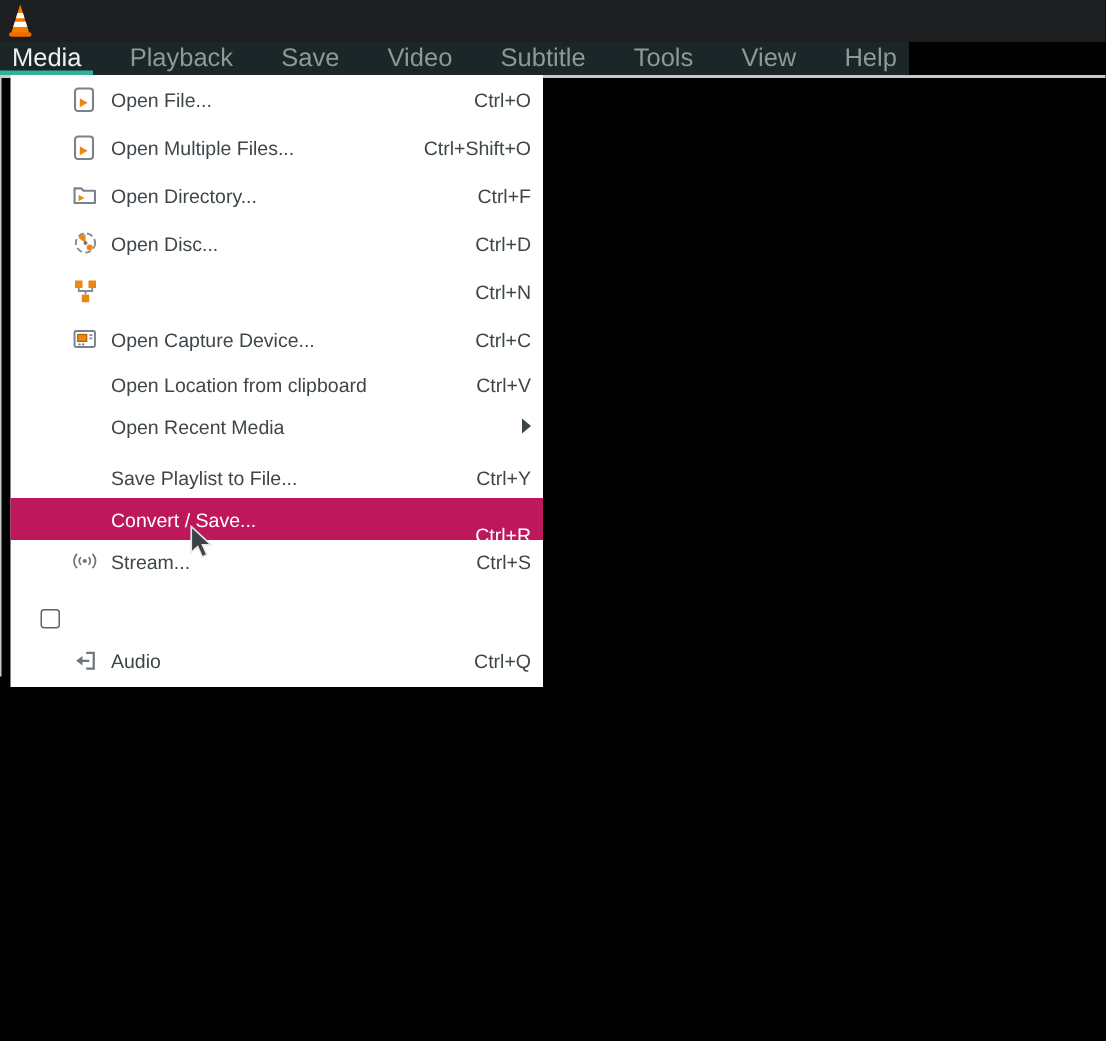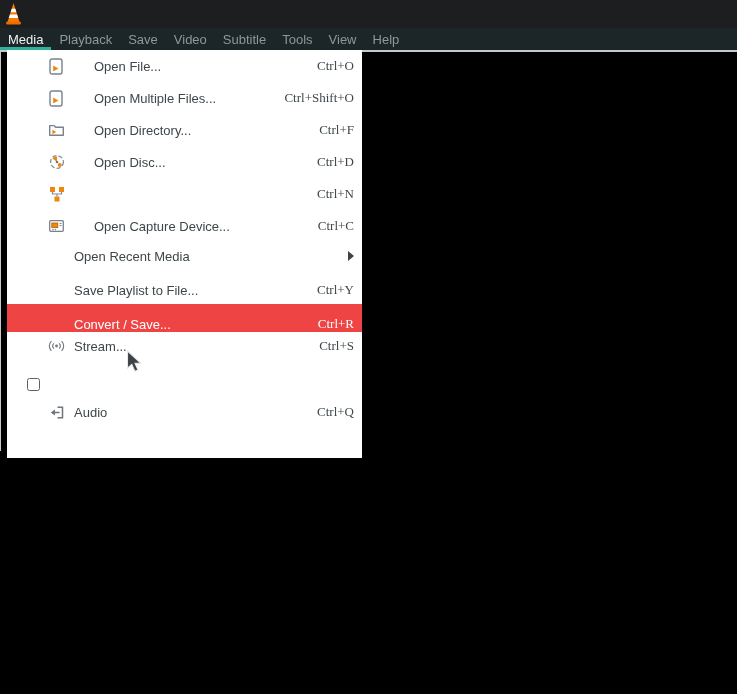--- a/index.html
+++ b/index.html
@@ -10,23 +10,23 @@
     -webkit-font-smoothing:antialiased;
   }
   
   .titlebar{
     position:absolute;left:0;top:0;width:737px;height:28px;
     background:#1d1e1f;
   }
   .vlc-cone{position:absolute;left:5px;top:3px;width:17px;height:22px;}
   
   .menubar{
-    position:absolute;left:0;top:28px;width:737px;height:22px;
+    position:absolute;left:0;top:28px;width:606px;height:22px;
     background:#1c2527;display:flex;align-items:stretch;
-    font-size:13px;color:#8d9899;
+    font-size:17px;color:#8d9899;justify-content:space-between;
   }
   .menubar-item{
     padding:0 8px;display:flex;align-items:center;position:relative;
     cursor:default;white-space:nowrap;
   }
   .menubar-item.active{color:#eef2f2;}
   .menubar-item.active::after{
     content:"";position:absolute;left:0;right:0;bottom:0;height:3px;
     background:#31b09a;
   }
@@ -36,28 +36,28 @@
   
   .dropdown{
     position:absolute;left:7px;top:50px;width:355px;height:408px;
     background:#ffffff;z-index:5;display:flex;flex-direction:column;
     font-size:13px;color:#3e464a;
   }
   .menu-item{
     display:flex;align-items:center;flex:0 0 auto;
     padding-right:8px;white-space:nowrap;
   }
-  .menu-item.h32{height:32px;gap:20px;}
+  .menu-item.h32{height:32px;}
   .menu-item.h28{height:28px;}
   .menu-item .icon-slot{
     width:17px;height:17px;margin-left:41px;margin-right:9px;
     flex:0 0 auto;display:flex;align-items:center;justify-content:center;
   }
-  .menu-item .shortcut{margin-left:auto;color:#3e464a;font-family:Liberation Serif, serif;}
-  .menu-item.highlighted{background:#ef4444;color:#ffffff;align-items:flex-end;}
+  .menu-item .shortcut{margin-left:auto;color:#3e464a;}
+  .menu-item.highlighted{background:#be185d;color:#ffffff;}
   .menu-item.highlighted .shortcut{color:#ffffff;margin-top:20px;}
   .menu-sep{flex:0 0 auto;}
   .sep6{height:6px;} .sep10{height:10px;}
   .checkbox{
     width:13px;height:13px;margin-left:20px;margin-right:27px;flex:0 0 auto;
     border:1.5px solid #5c6468;border-radius:2.5px;background:#fff;box-sizing:border-box;
   }
   .submenu-arrow{
     margin-left:auto;width:0;height:0;
     border-left:6px solid #3c444a;border-top:5px solid transparent;border-bottom:5px solid transparent;
@@ -176,20 +176,25 @@
         <line x1="11.6" y1="4.4" x2="13.6" y2="4.4" stroke="#858d94" stroke-width="1.1"></line>
         <line x1="11.6" y1="6.6" x2="13.6" y2="6.6" stroke="#858d94" stroke-width="1.1"></line>
         <circle cx="5" cy="10.6" r="0.8" fill="#858d94"></circle>
         <circle cx="7.4" cy="10.6" r="0.8" fill="#858d94"></circle>
       </svg>
     </span>
     <span>Open Capture Device...</span>
     <span class="shortcut">Ctrl+C</span>
   </div>
 
+  <div class="menu-item h28">
+    <span class="icon-slot"></span>
+    <span>Open Location from clipboard</span>
+    <span class="shortcut">Ctrl+V</span>
+  </div>
 
   <div class="menu-item h28">
     <span class="icon-slot"></span>
     <span>Open Recent Media</span>
     <span class="submenu-arrow"></span>
   </div>
 
   <div class="menu-sep sep6"></div>
 
   <div class="menu-item h28">

